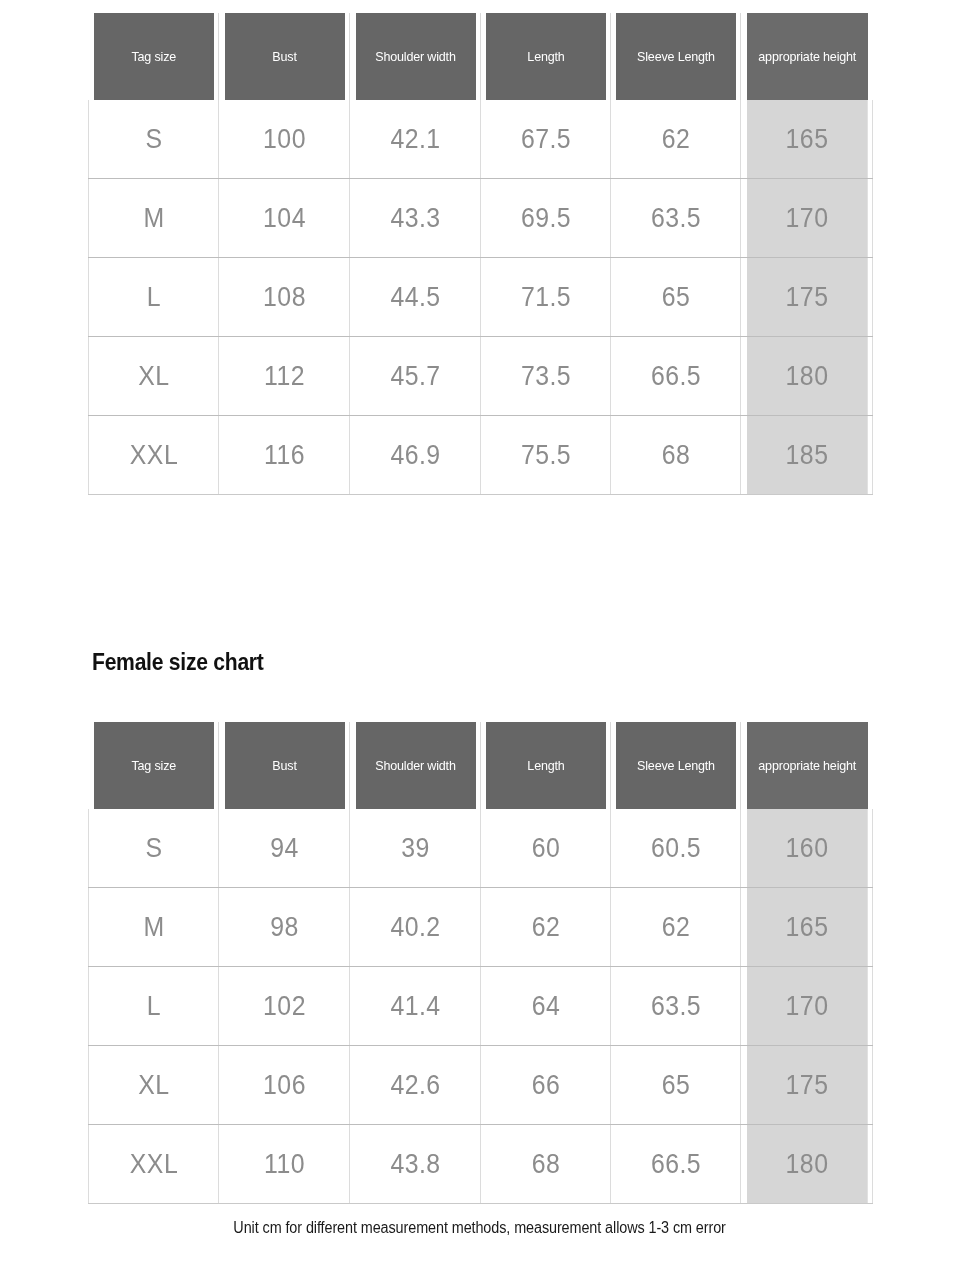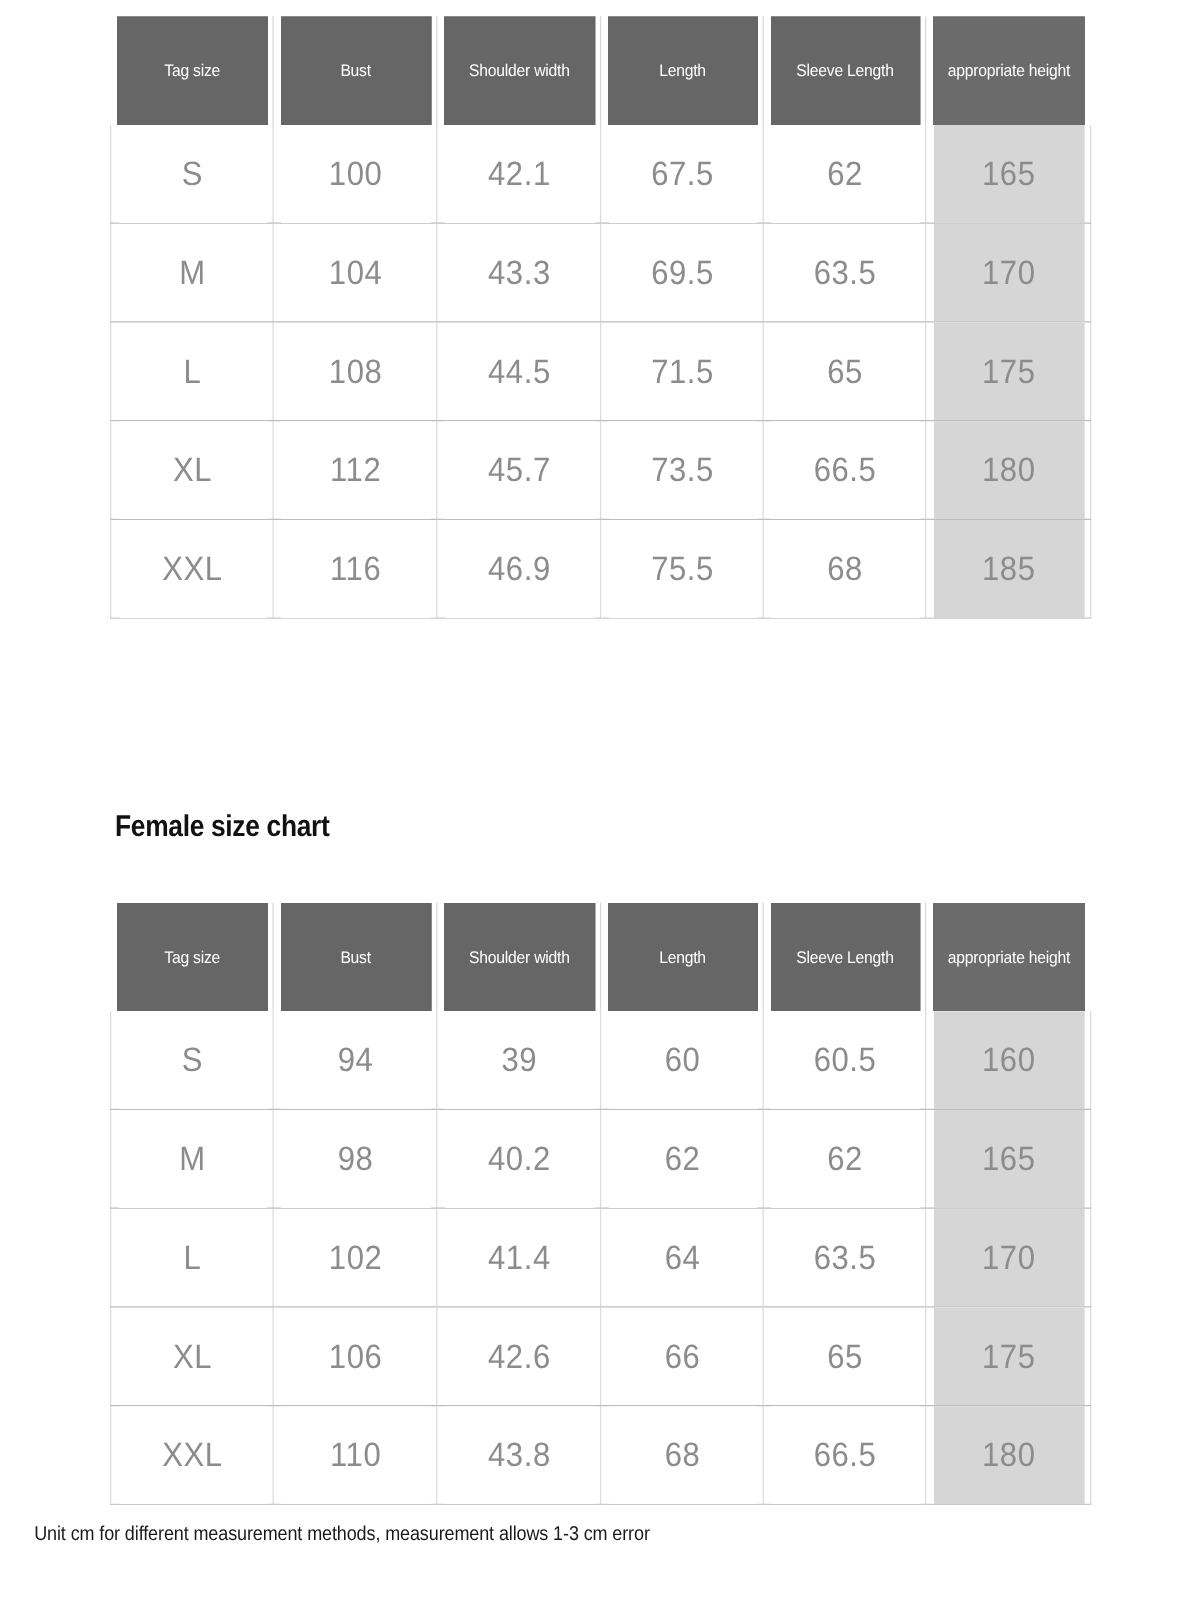--- a/index.html
+++ b/index.html
@@ -96,20 +96,21 @@
     transform: scaleX(0.88);
     transform-origin: left center;
     white-space: nowrap;
   }
 
   .footer-note {
     position: absolute;
     left: 0;
     top: 1219px;
     width: 960px;
+    text-align: center;
     font-size: 16px;
     color: #1a1a1a;
     letter-spacing: -0.1px;
     white-space: nowrap;
     text-decoration: underline;
   }
   .footer-note span {
     display: inline-block;
     transform: scaleX(0.9);
   }

